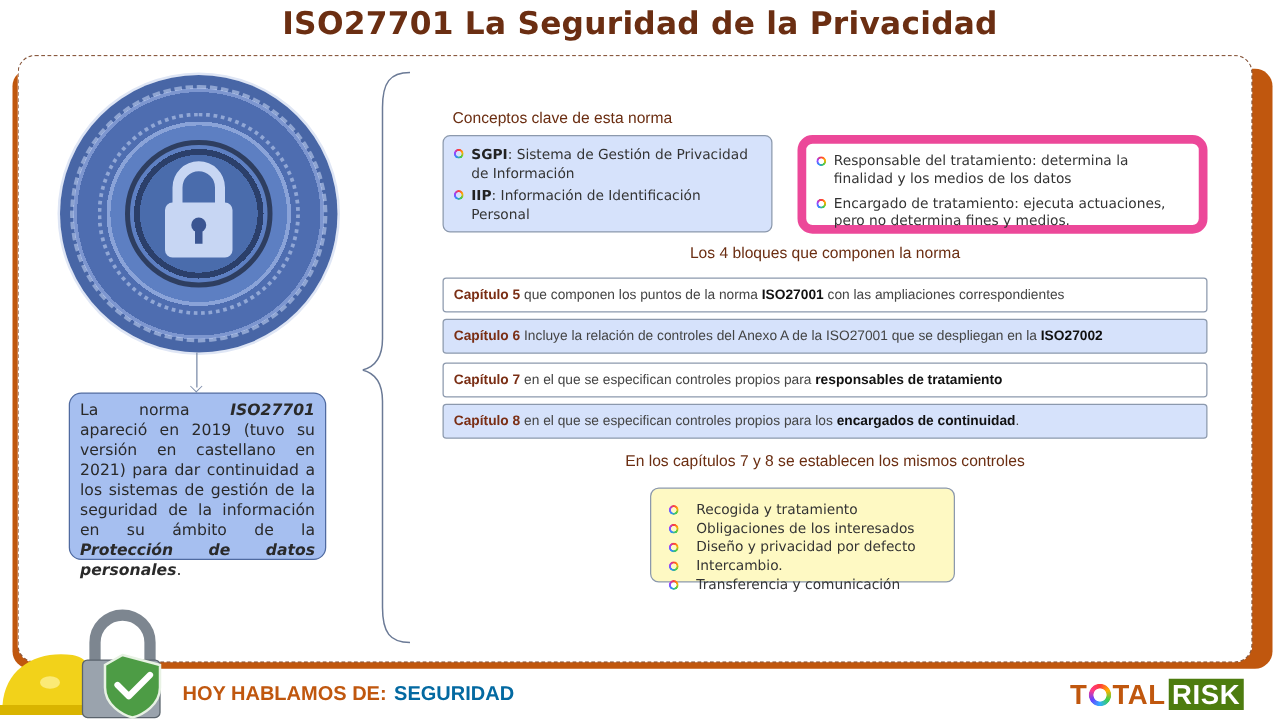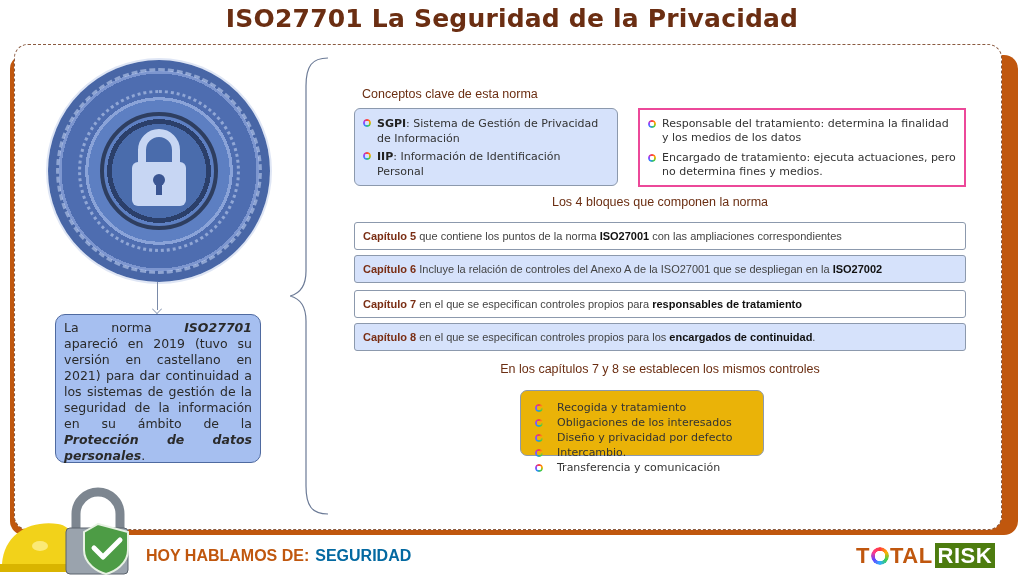--- a/index.html
+++ b/index.html
@@ -38,41 +38,41 @@
 
     .down-arrow-line {
       position: absolute; left: 157px; top: 282px; width: 1px; height: 28px; background: #7a8aa8;
     }
     .down-arrow-head {
       position: absolute; left: 152px; top: 304px; width: 10px; height: 10px;
       border-right: 1px solid #7a8aa8; border-bottom: 1px solid #7a8aa8; transform: rotate(45deg) scale(0.7);
     }
 
     .intro-box {
-      position: absolute; left: 55px; top: 314px; width: 206px; height: 149px;
+      position: absolute; left: 55px; top: 314px; width: 206px; height: 134px;
       background: #a6bff0; border: 1px solid #4f6aa0; border-radius: 10px;
       padding: 5px 8px; font-size: 12.5px; line-height: 16px; color: #2a2a2a; text-align: justify;
     }
     .intro-box b { font-style: italic; }
 
     
     .brace { position: absolute; left: 290px; top: 56px; }
 
     .section-heading {
       position: absolute; font-size: 12.5px; color: #6b2e12; font-family: "Liberation Sans", sans-serif;
     }
 
     .concept-box-left {
       position: absolute; left: 354px; top: 108px; width: 264px; height: 78px;
       background: #d6e2fb; border: 1px solid #8c99ad; border-radius: 6px;
       padding: 7px 8px; font-size: 11px; line-height: 15px; color: #333;
     }
     .concept-box-right {
       position: absolute; left: 638px; top: 108px; width: 328px; height: 79px;
-      background: #ffffff; border: 2px solid #ec4899; border-radius: 0;
+      background: #ffffff; border: 7px solid #ec4899; border-radius: 12px;
       padding: 7px 8px; font-size: 11px; line-height: 14px; color: #333;
     }
     .bullet-row { display: flex; align-items: flex-start; }
     .bullet-row + .bullet-row { margin-top: 3px; }
     .concept-box-right .bullet-row + .bullet-row { margin-top: 6px; }
     .ring-bullet {
       flex: 0 0 auto; width: 8px; height: 8px; border-radius: 50%; margin: 3px 6px 0 0;
       background: conic-gradient(#ff3b3b, #ffb000, #3ecf4a, #2f8cff, #a040ff, #ff3b3b);
       -webkit-mask: radial-gradient(circle, transparent 2px, #000 2.5px);
       mask: radial-gradient(circle, transparent 2px, #000 2.5px);
@@ -82,22 +82,22 @@
     .chapter {
       position: absolute; left: 354px; width: 612px; height: 28px; border: 1px solid #8c99ad; border-radius: 3px;
       font-family: "Liberation Sans", sans-serif; font-size: 11px; line-height: 26px; padding-left: 8px; color: #444;
       white-space: nowrap; overflow: hidden;
     }
     .chapter.alt { background: #d6e2fb; }
     .chapter .cap { color: #7a2e14; font-weight: bold; }
     .chapter .strong { color: #111; font-weight: bold; }
 
     .controls-box {
-      position: absolute; left: 520px; top: 390px; width: 244px; height: 66px;
-      border: 1px solid #8c99ad; border-radius: 7px; background: #eab308;
+      position: absolute; left: 520px; top: 390px; width: 244px; height: 76px;
+      border: 1px solid #8c99ad; border-radius: 7px; background: #fef9c3;
       padding: 9px 0 0 14px; font-size: 11px; line-height: 15px; color: #333;
     }
     .controls-box .bullet-row { margin-top: 0 !important; }
     .controls-box .ring-bullet { margin-right: 14px; margin-top: 4px; }
 
     
     .footer-text {
       position: absolute; left: 146px; top: 547px; font-family: "Liberation Sans", sans-serif;
       font-weight: bold; font-size: 16px;
     }
@@ -170,21 +170,21 @@
   </div>
   <div class="bullet-row">
     <span class="ring-bullet"></span>
     <span>Encargado de tratamiento: ejecuta actuaciones, pero no determina fines y medios.</span>
   </div>
 </div>
 
 <div class="section-heading" style="left:354px;width:612px;text-align:center;top:195px;">Los 4 bloques que componen la norma</div>
 
 <div class="chapter" style="top:222px;">
-  <span class="cap">Capítulo 5</span><span> que contiene los puntos de la norma </span><span class="strong">ISO27001</span><span> con las ampliaciones correspondientes</span>
+  <span class="cap">Capítulo 5</span><span> que componen los puntos de la norma </span><span class="strong">ISO27001</span><span> con las ampliaciones correspondientes</span>
 </div>
 <div class="chapter alt" style="top:255px;">
   <span class="cap">Capítulo 6</span><span> Incluye la relación de controles del Anexo A de la ISO27001 que se despliegan en la </span><span class="strong">ISO27002</span>
 </div>
 <div class="chapter" style="top:290px;">
   <span class="cap">Capítulo 7</span><span> en el que se especifican controles propios para </span><span class="strong">responsables de tratamiento</span>
 </div>
 <div class="chapter alt" style="top:323px;">
   <span class="cap">Capítulo 8</span><span> en el que se especifican controles propios para los </span><span class="strong">encargados de continuidad</span><span>.</span>
 </div>

